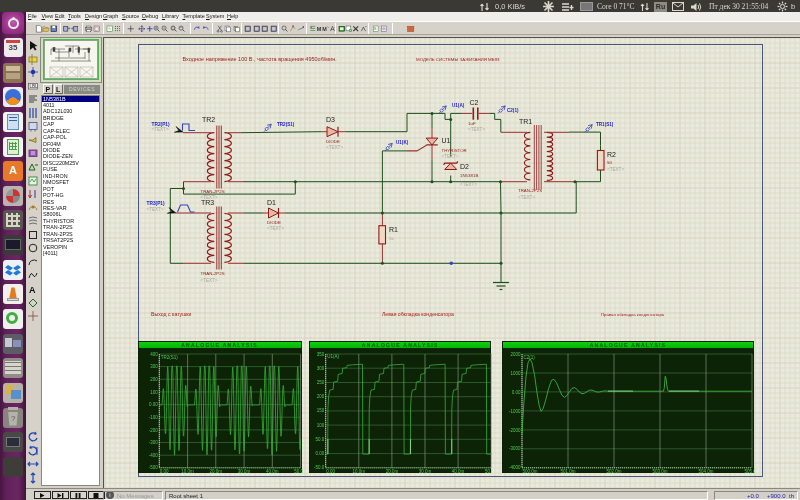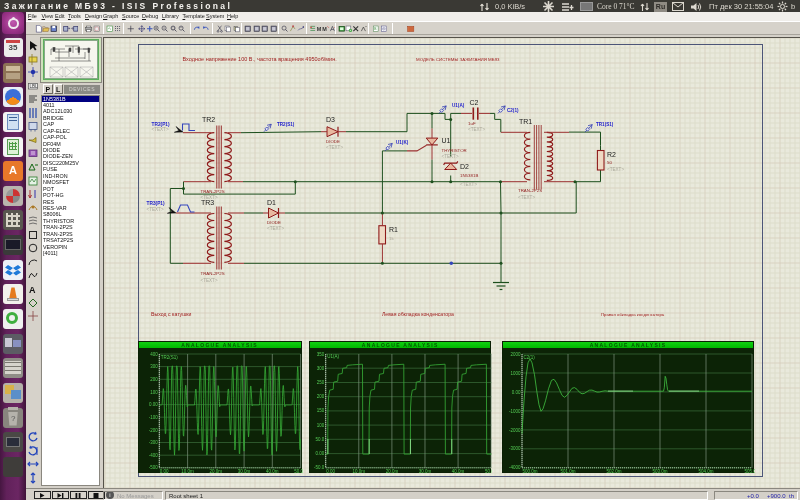--- a/index.html
+++ b/index.html
@@ -37,21 +37,20 @@
 .gtitle { position:absolute; left:0; top:0; width:100%; height:5.8px; background:linear-gradient(180deg,#10cf10,#00b800); color:#035503; font-size:5px; font-weight:bold; text-align:center; line-height:6px; letter-spacing:1.3px; }
 .gsvg { position:absolute; left:0; top:5.8px; }
 .glab { font-size:4.5px; fill:#55cc55; font-family:"Liberation Sans",sans-serif; }
 .glab2 { font-size:4.5px; fill:#55cc55; }
 #statusbar { position:absolute; left:0; top:476px; width:774px; height:12px; background:#d4d0c8; border-top:1px solid #8a877f; }
 .sbtn { position:absolute; top:2px; width:16.5px; height:8px; background:#d9d5cd; border:1px solid #222; }
 .sfield { position:absolute; top:1.5px; height:9px; border:1px solid; border-color:#8a877f #fff #fff #8a877f; font-size:6px; color:#222; padding-left:3px; line-height:8px; }
 </style></head>
 <body>
 <div id="panel">
-    <span class="title">Зажигание МБ93 - ISIS Professional</span>
 <svg width="14" height="10" viewBox="0 0 14 10" style="position:absolute;left:479px;top:1.5px;">
       <path d="M3 9 V2 M3 2 L1.5 4 M3 2 L4.5 4 M8 1 V8 M8 8 L6.5 6 M8 8 L9.5 6" stroke="#dcd8cf" stroke-width="1.2" fill="none"></path>
     </svg>
 <span class="tr" style="left:495px;">0,0 KiB/s</span>
 <svg width="11" height="11" viewBox="0 0 11 11" style="position:absolute;left:543px;top:1px;">
       <path d="M5.5 0 V11 M0 5.5 H11 M1.5 1.5 L9.5 9.5 M9.5 1.5 L1.5 9.5" stroke="#dcd8cf" stroke-width="1.6"></path>
     </svg>
 <svg width="13" height="10" viewBox="0 0 13 10" style="position:absolute;left:561px;top:1.5px;">
       <path d="M1 2 H8 M1 5 H8 M1 8 H8 M10.5 3 V8 M8.5 5.5 H12.5" stroke="#dcd8cf" stroke-width="1.3"></path>
     </svg>
@@ -62,21 +61,21 @@
     </svg>
 <div style="position:absolute;left:654px;top:1.5px;width:13px;height:10px;background:#8f8b83;color:#2e2c28;font-size:7px;text-align:center;line-height:10px;font-weight:bold;">Ru</div>
 <svg width="12" height="9" viewBox="0 0 12 9" style="position:absolute;left:672px;top:2px;">
       <rect x="0.5" y="0.5" width="11" height="8" fill="none" stroke="#dcd8cf"></rect>
       <path d="M0.5 0.5 L6 5 L11.5 0.5" fill="none" stroke="#dcd8cf"></path>
     </svg>
 <svg width="12" height="10" viewBox="0 0 12 10" style="position:absolute;left:690px;top:1.5px;">
       <path d="M1 3.5 H3.5 L6.5 1 V9 L3.5 6.5 H1 Z" fill="#dcd8cf"></path>
       <path d="M8 3 Q9.5 5 8 7 M9.5 1.5 Q12 5 9.5 8.5" stroke="#dcd8cf" fill="none"></path>
     </svg>
-<span class="tr" style="left:709px;">Пт дек 30 21:55:04</span>
+<span class="tr" style="left:709px;font-family:Liberation Serif, serif;">Пт дек 30 21:55:04</span>
 <svg width="11" height="11" viewBox="0 0 11 11" style="position:absolute;left:777px;top:1px;">
       <circle cx="5.5" cy="5.5" r="2" fill="none" stroke="#dcd8cf" stroke-width="1"></circle>
       <g stroke="#dcd8cf" stroke-width="1.2">
         <line x1="8.50" y1="5.50" x2="10.50" y2="5.50"></line>
         <line x1="7.62" y1="7.62" x2="9.04" y2="9.04"></line>
         <line x1="5.50" y1="8.50" x2="5.50" y2="10.50"></line>
         <line x1="3.38" y1="7.62" x2="1.96" y2="9.04"></line>
         <line x1="2.50" y1="5.50" x2="0.50" y2="5.50"></line>
         <line x1="3.38" y1="3.38" x2="1.96" y2="1.96"></line>
         <line x1="5.50" y1="2.50" x2="5.50" y2="0.50"></line>

